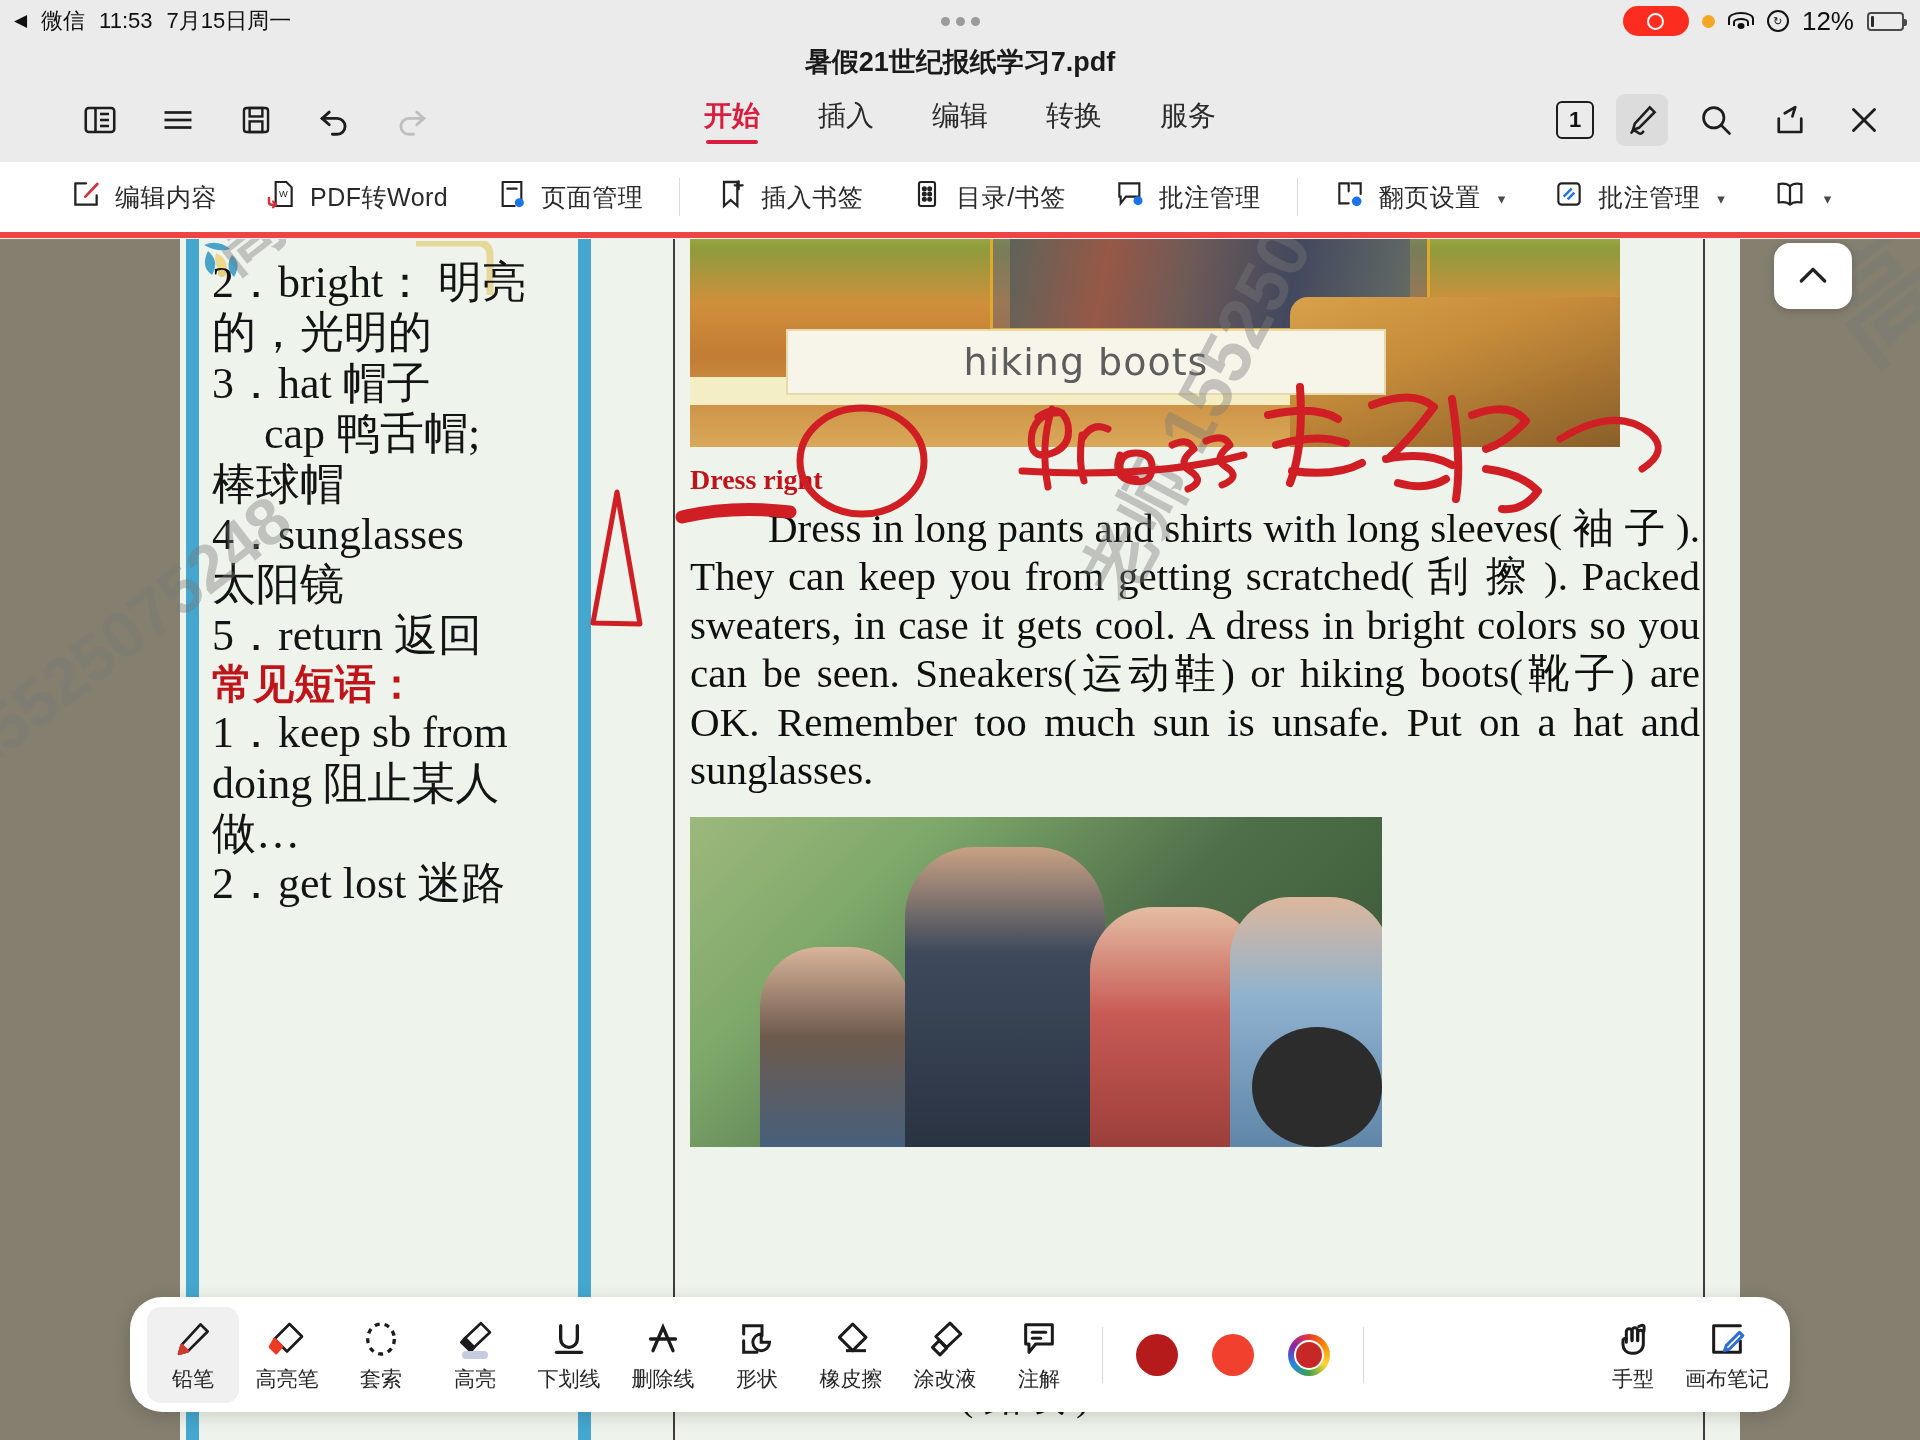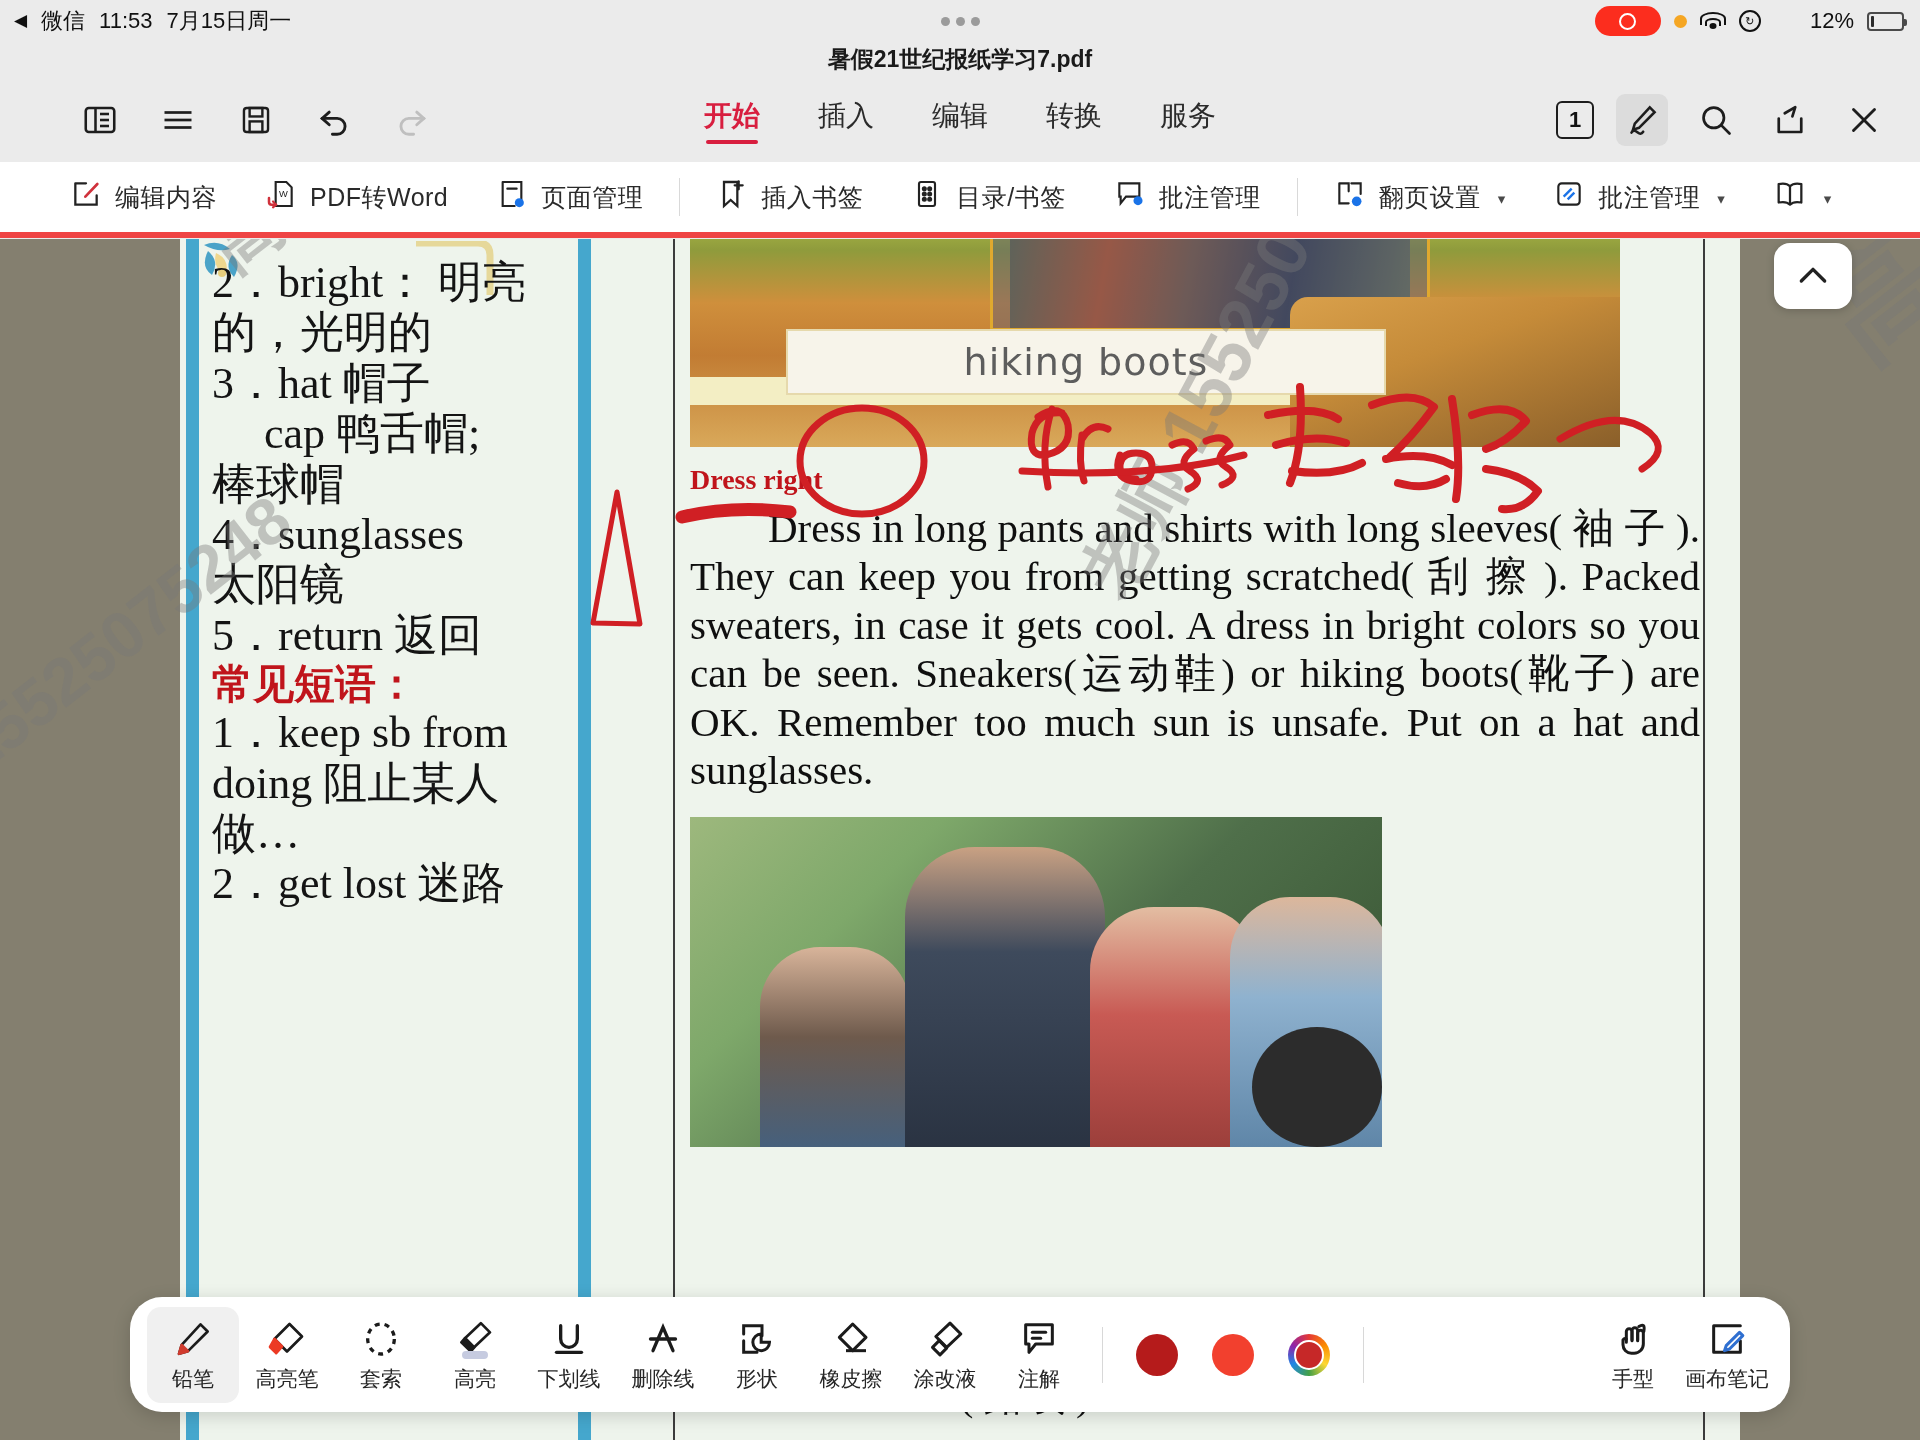--- a/index.html
+++ b/index.html
@@ -40,33 +40,33 @@
   .dot-amber { width: 13px; height: 13px; border-radius: 50%; background: #f5a623; }
   .wifi { position: relative; width: 26px; height: 19px; }
   .wifi span { position: absolute; left: 50%; transform: translateX(-50%);
     border: 2.6px solid #111; border-bottom: none; border-radius: 50% 50% 0 0; }
   .wifi .w1 { width: 26px; height: 13px; top: 0; }
   .wifi .w2 { width: 16px; height: 8px; top: 6px; }
   .wifi .w3 { width: 7px; height: 4px; top: 11px; background: #111; border-radius: 50%; height:6px; border:none; }
   .lock-rot { width: 22px; height: 22px; border: 2px solid #111; border-radius: 50%;
     position: relative; display:flex; align-items:center; justify-content:center;
     font-size: 11px; }
-  .batt-pct { font-size: 22px; margin-left: 36px; }
+  .batt-pct { font-size: 26px; }
   .batt {
     width: 37px; height: 19px; border: 2px solid #4a4a4a; border-radius: 4px;
     position: relative; padding: 2px;
   }
   .batt::after { content:""; position:absolute; right:-5px; top: 5px; width: 3px; height: 7px;
     background:#4a4a4a; border-radius: 0 2px 2px 0; }
   .batt i { display:block; height: 100%; width: 12%; background: #2b2b2b; border-radius: 1px; }
 
   
   .doc-title {
     position: absolute; top: 44px; left: 0; width: 1920px;
-    text-align: center; font-size: 23px; color: #1a1a1a; font-weight: 700;
+    text-align: center; font-size: 27px; color: #1a1a1a; font-weight: 700;
   }
 
   
   .ribbon {
     position: absolute; top: 78px; left: 0; width: 1920px; height: 84px;
     background: #ebebeb;
     display: flex; align-items: center; padding-left: 40px;
   }
   .ribbon-left { display: flex; align-items: center; gap: 26px; padding-left: 34px; }
   .icon-btn {

